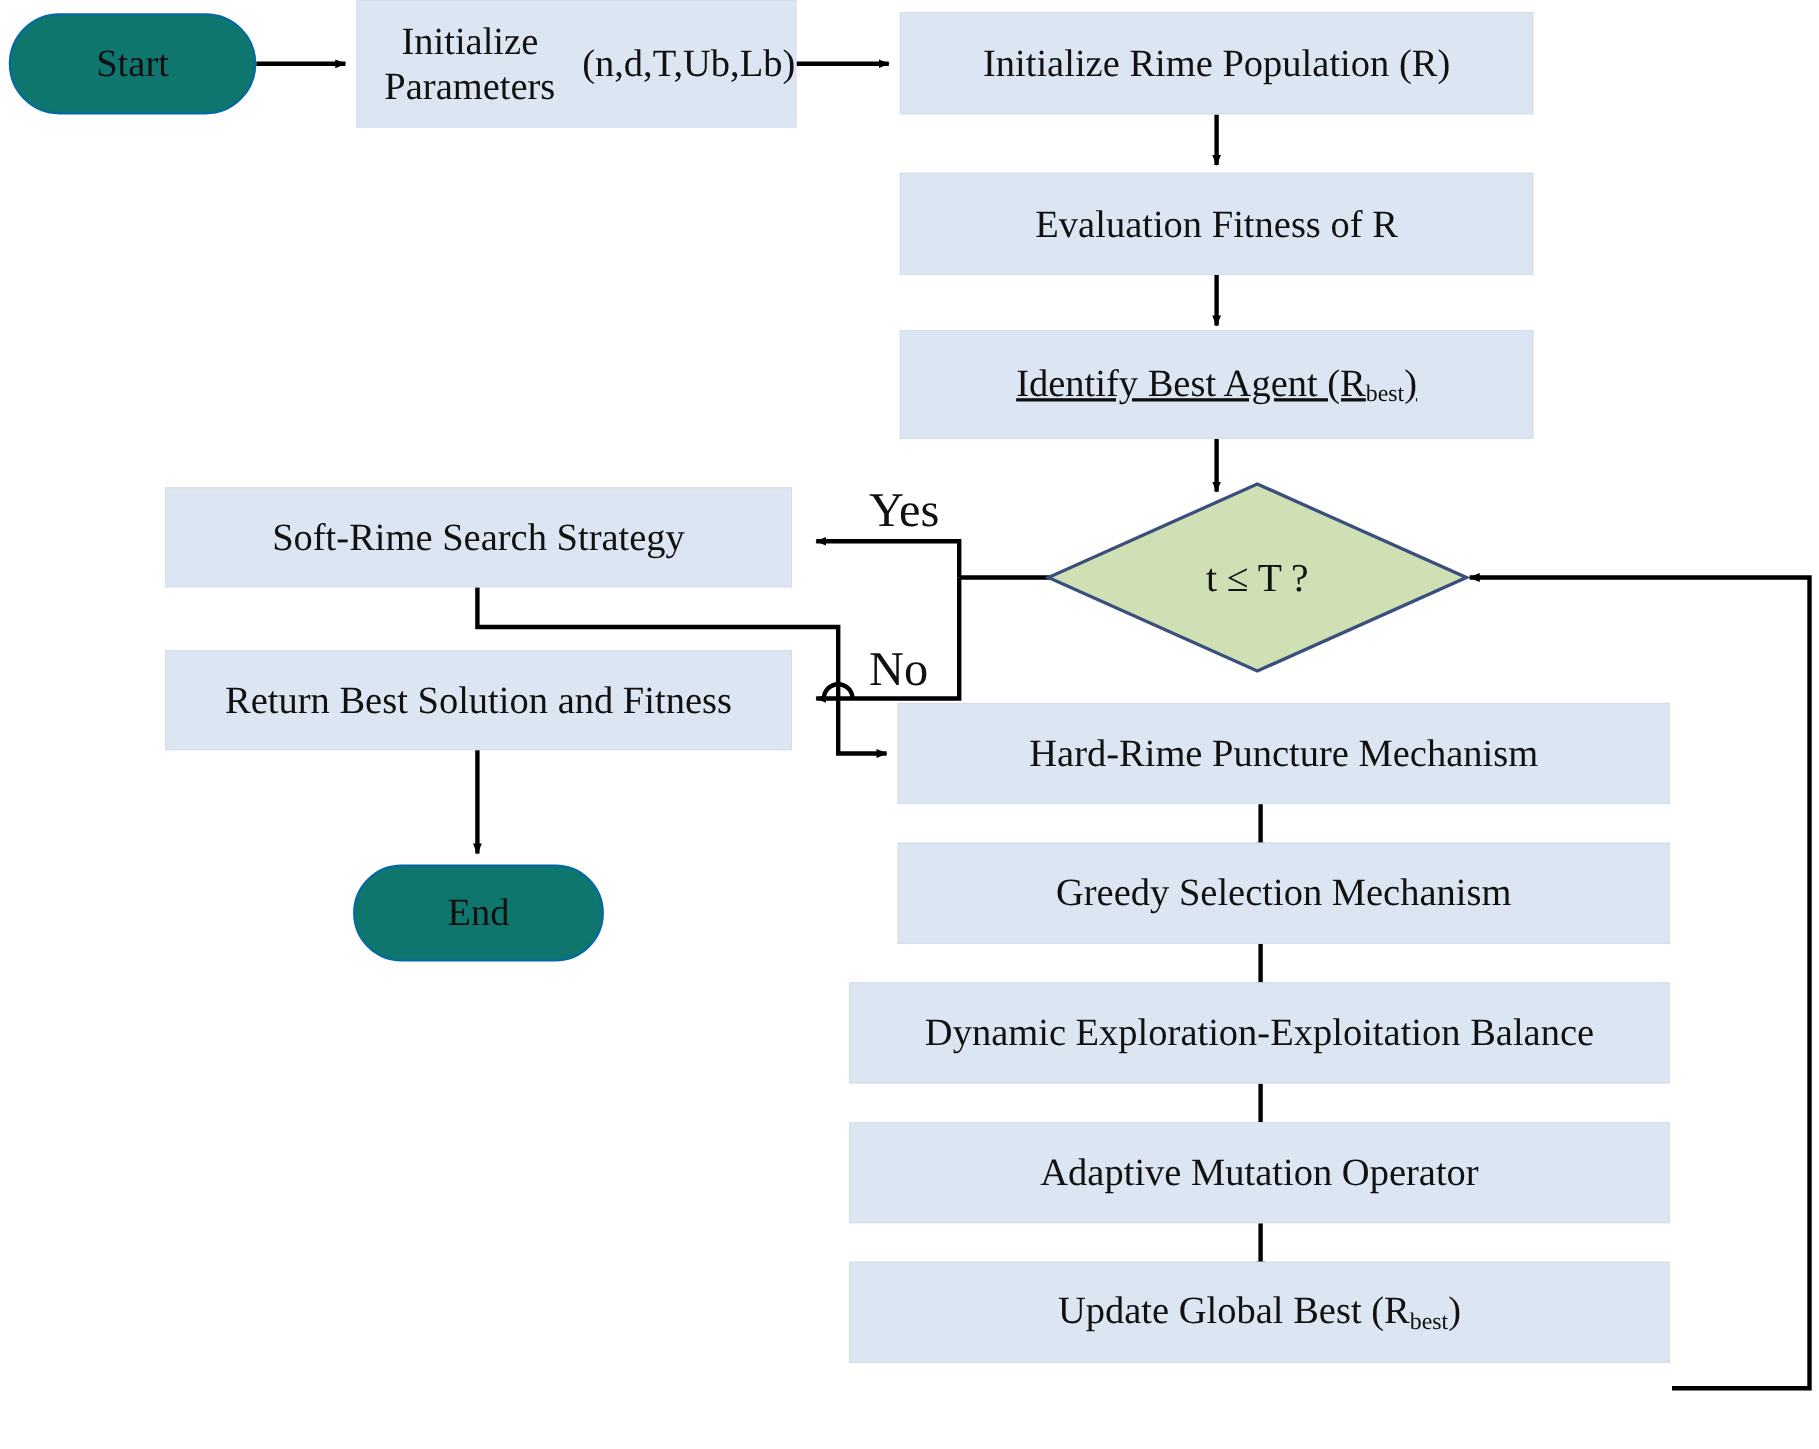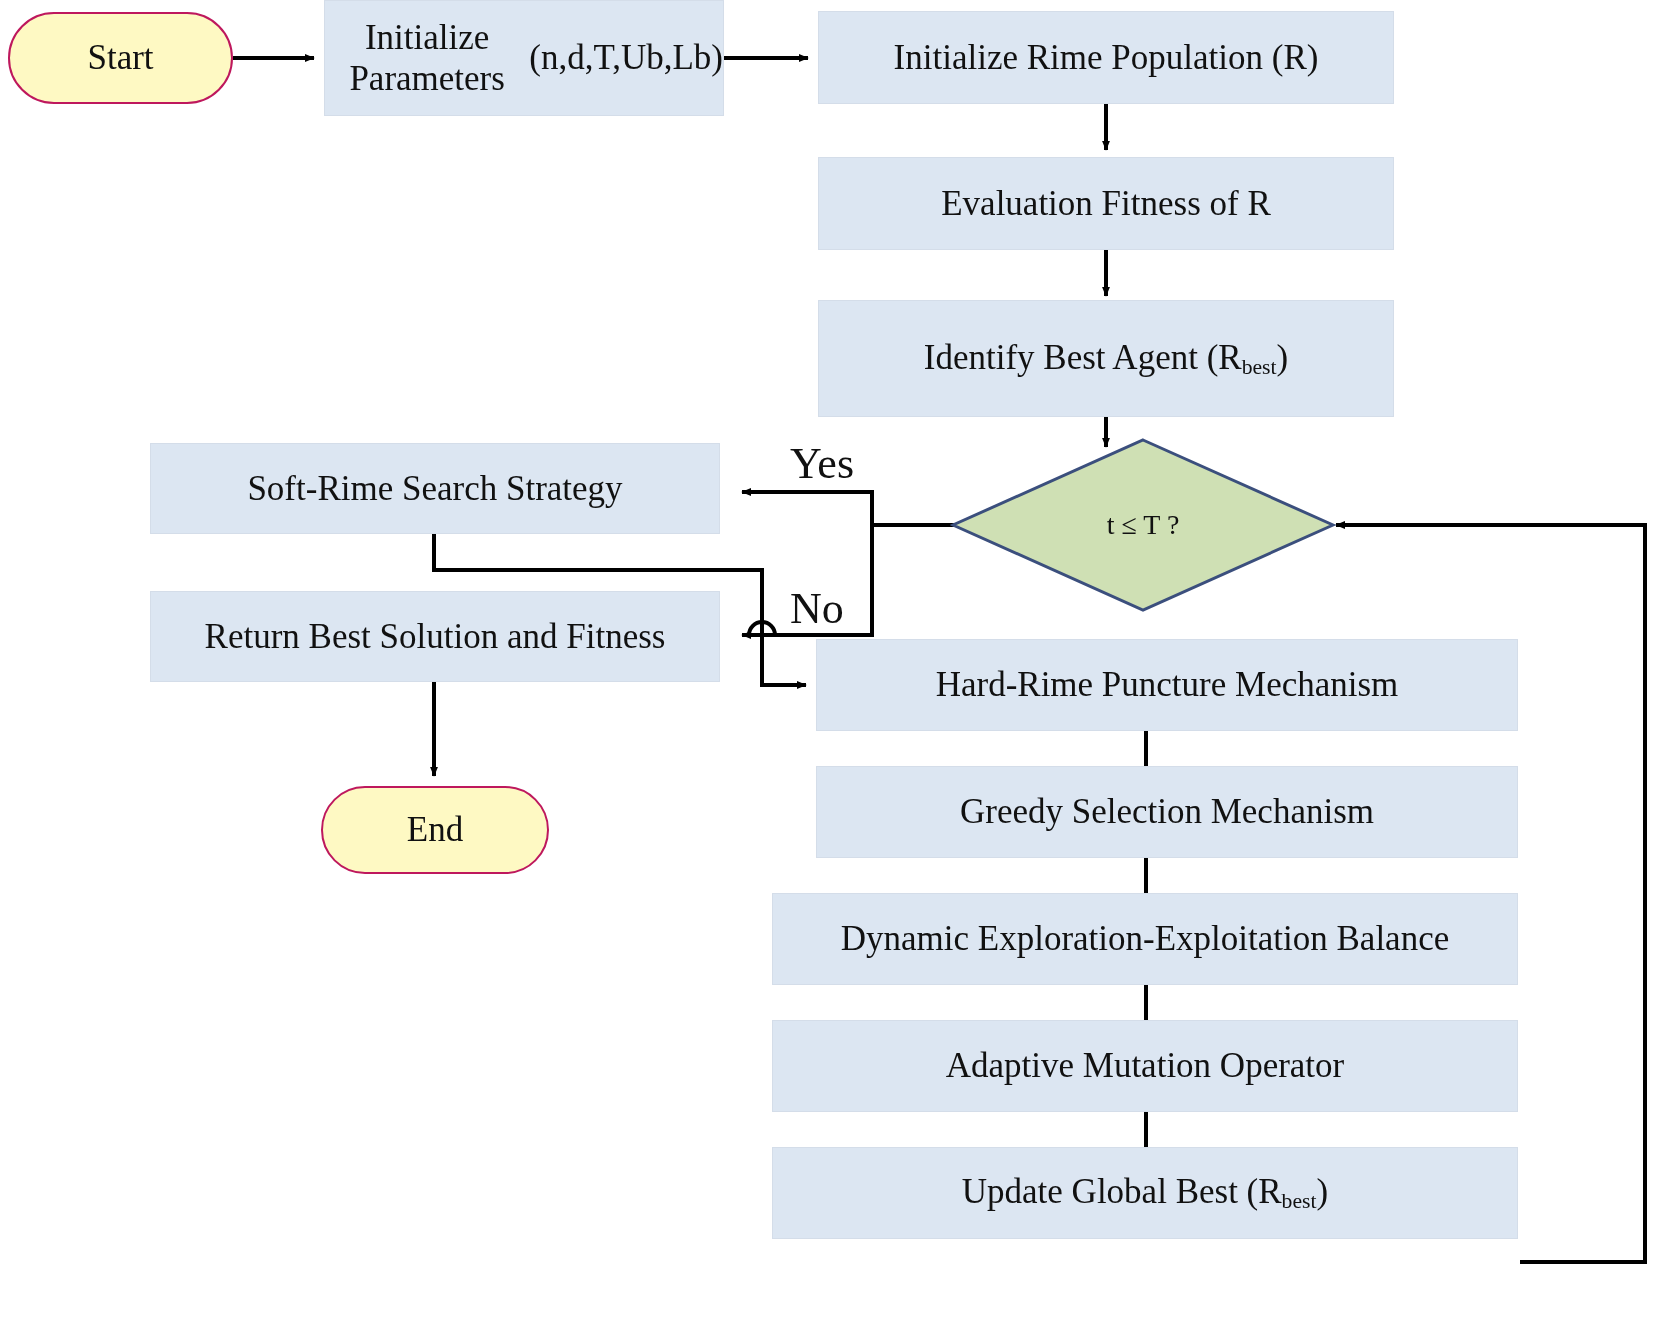--- a/index.html
+++ b/index.html
@@ -25,22 +25,22 @@
     color: #111111;
     line-height: 1.18;
     user-select: none;
   }
   .proc {
     background: #dce6f2;
     border: 1px solid #d4dde9;
     font-size: 35px;
   }
   .term {
-    background: #fef9c3;
-    border: 2px solid #be185d;
+    background: #0f766e;
+    border: 2px solid #0369a1;
     border-radius: 999px;
     font-size: 35px;
   }
   .decision-wrap {
     position: absolute;
   }
   .edge-label {
     position: absolute;
     font-size: 44px;
     color: #111111;
@@ -104,41 +104,41 @@
       <path d="M1146,1112 L1146,1156" marker-end="url(#ah)"></path>
 
       <path d="M1520,1262 L1645,1262 L1645,525 L1336,525" marker-end="url(#ah)"></path>
     </g>
   </svg>
 
   <div class="decision-wrap" style="left:950px; top:437px; width:386px; height:176px;">
     <svg width="386" height="176" viewBox="0 0 386 176">
       <polygon points="193,3 383,88 193,173 3,88" fill="#cfe0b4" stroke="#3b4f7d" stroke-width="3"></polygon>
     </svg>
-    <div class="node" style="left:0; top:0; width:386px; height:176px; font-size:28px; background:none; border:none;text-align:center;">t ≤ T ?</div>
+    <div class="node" style="left:0; top:0; width:386px; height:176px; font-size:36px; background:none; border:none;text-align:center;">t ≤ T ?</div>
   </div>
 
   <div class="node term" style="left:8px;  top:12px;  width:225px; height:92px;">
     <span>Start</span>
   </div>
 
   <div class="node proc" style="left:324px; top:0px;   width:400px; height:116px; ">
     <span>Initialize Parameters</span>
     <span>(n,d,T,Ub,Lb)</span>
   </div>
 
   <div class="node proc" style="left:818px; top:11px;  width:576px; height:93px;">
     <span>Initialize Rime Population (R)</span>
   </div>
 
   <div class="node proc" style="left:818px; top:157px; width:576px; height:93px;">
     <span>Evaluation Fitness of R</span>
   </div>
 
-  <div class="node proc" style="left:818px; top:300px; width:576px; height:117px;">
+  <div class="node proc" style="left:818px; top:300px; width:576px; height:99px;text-decoration:underline;">
     <span><span>Identify Best Agent (R</span><sub>best</sub><span>)</span></span>
   </div>
 
   <div class="node proc" style="left:150px; top:443px; width:570px; height:91px;">
     <span>Soft-Rime Search Strategy</span>
   </div>
 
   <div class="node proc" style="left:150px; top:591px; width:570px; height:91px;">
     <span>Return Best Solution and Fitness</span>
   </div>

